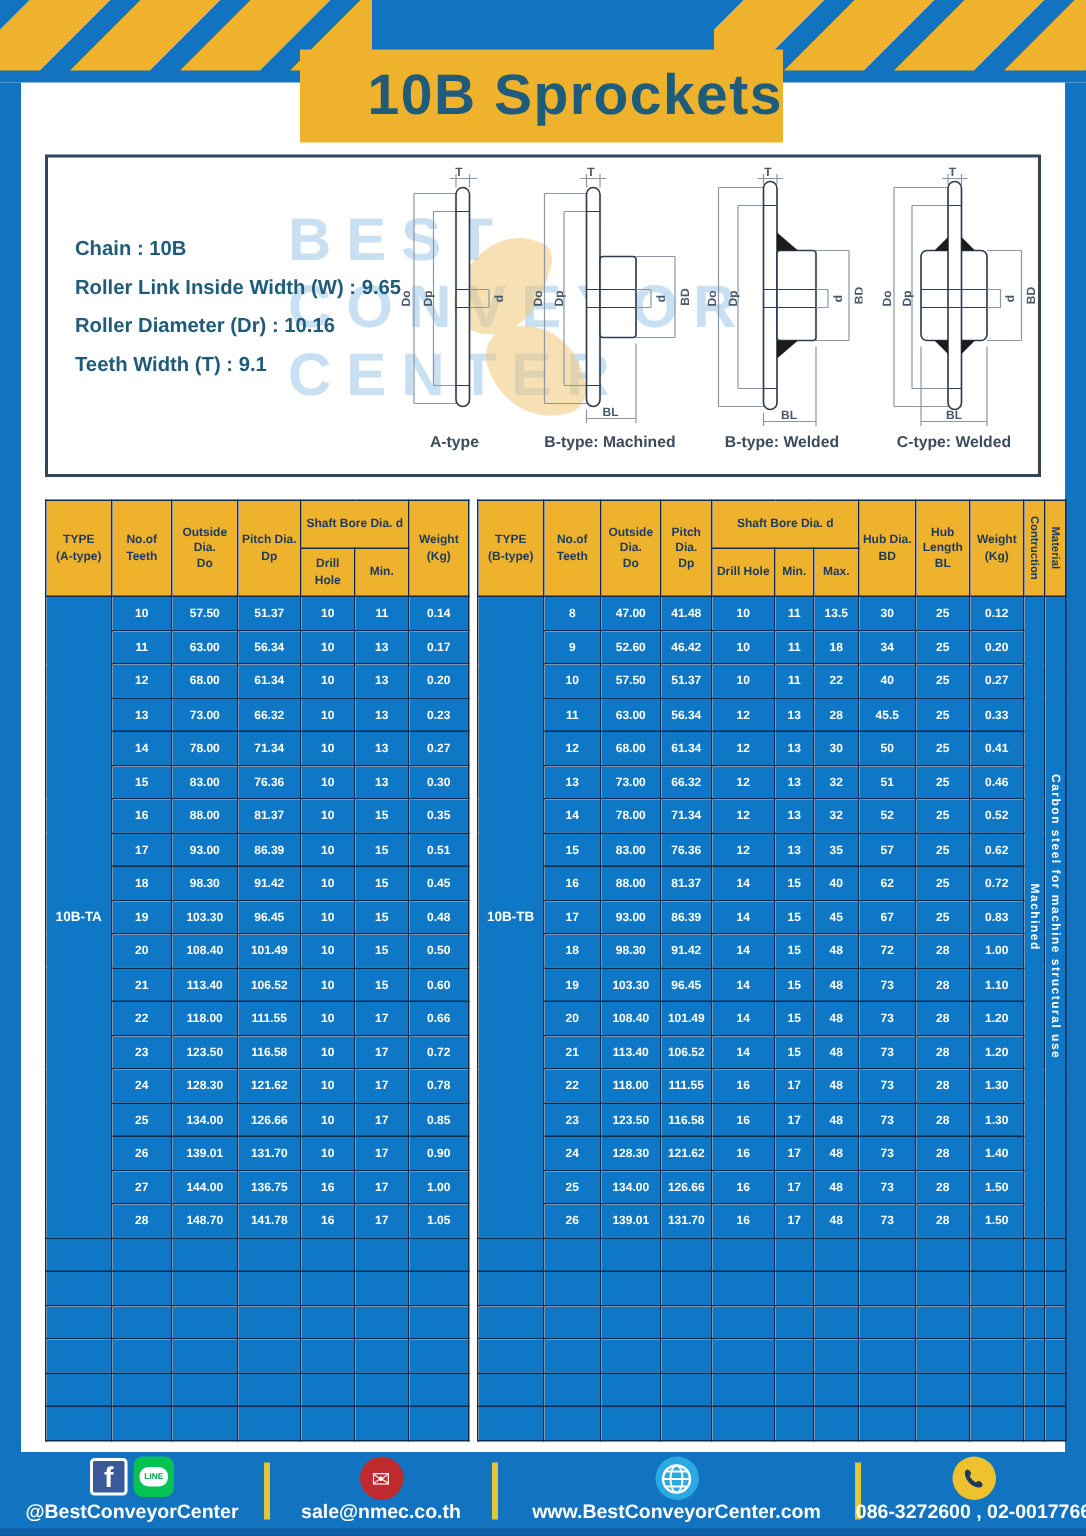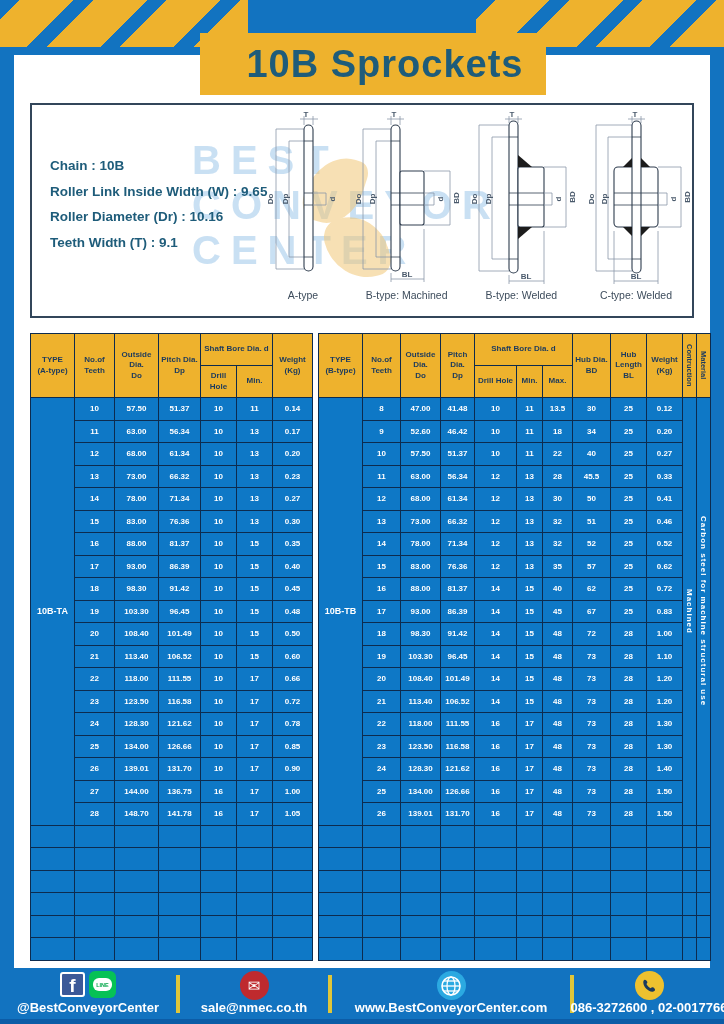--- a/index.html
+++ b/index.html
@@ -7,35 +7,35 @@
 
   
   .top-band{position:absolute;left:0;top:0;width:724px;height:55px;background:#1273c0;}
   .stripes{position:absolute;top:0;height:47px;background:repeating-linear-gradient(135deg,rgba(0,0,0,0) 0 14px,#eeb22d 14px 52px);}
   .stripes.left{left:0;width:248px;}
   .stripes.right{right:0;width:248px;}
   .side-border{position:absolute;top:55px;height:913px;width:14px;background:#1273c0;}
   .side-border.left{left:0;}
   .side-border.right{right:0;}
 
-  .title-banner{position:absolute;left:200px;top:33px;width:322px;height:62px;background:#eeb22d;display:flex;align-items:center;justify-content:center;z-index:5;padding-left:24px;}
+  .title-banner{position:absolute;left:200px;top:33px;width:322px;height:62px;background:#eeb22d;display:flex;align-items:center;justify-content:flex-end;z-index:5;}
   .title-banner span{color:#1e5c7a;font-size:38px;font-weight:bold;letter-spacing:1px;}
 
   
   .spec-box{position:absolute;left:30px;top:103px;width:664px;height:215px;border:2px solid #32465a;background:#fff;box-sizing:border-box;}
   .watermark{position:absolute;left:160px;top:33px;color:#c9e0f3;font-size:40px;font-weight:bold;letter-spacing:10px;line-height:1.12;z-index:0;user-select:none;}
   .logo-blob{position:absolute;left:255px;top:40px;width:120px;height:150px;z-index:0;opacity:.55;}
   .logo-blob div{position:absolute;background:#f2c878;}
   .blob1{left:20px;top:10px;width:55px;height:70px;border-radius:70% 20% 60% 30%;transform:rotate(18deg);}
   .blob2{left:40px;top:70px;width:60px;height:65px;border-radius:30% 65% 25% 70%;transform:rotate(-15deg);}
   .spec-text{position:absolute;left:18px;top:48px;z-index:2;color:#1e5c7a;font-size:13.5px;font-weight:bold;line-height:1.9;white-space:nowrap;}
   .diagrams{position:absolute;left:228px;top:6px;width:430px;height:200px;display:flex;justify-content:space-between;z-index:1;}
   .diagram{display:flex;flex-direction:column;align-items:center;}
   .diagram svg{display:block;}
-  .diagram .caption{color:#3d4c5c;font-size:10.5px;font-weight:normal;margin-top:2px;white-space:nowrap;}
+  .diagram .caption{color:#3d4c5c;font-size:10.5px;font-weight:bold;margin-top:2px;white-space:nowrap;}
   .dimline{stroke:#8a97a8;stroke-width:0.8;fill:none;}
   .part{stroke:#2e3c4e;stroke-width:1.1;fill:#ffffff;}
   .partline{stroke:#2e3c4e;stroke-width:0.8;}
   .dimtext{fill:#49596b;font-size:8px;font-weight:bold;font-family:"Liberation Sans",sans-serif;}
 
   
   .tbl-wrap{position:absolute;top:333px;}
   .tbl-a{left:30px;width:282px;}
   .tbl-b{left:318px;width:392px;}
   table.spec-table{border-collapse:collapse;table-layout:fixed;width:100%;}
@@ -331,21 +331,21 @@
             <td>10</td>
             <td>15</td>
             <td>0.35</td>
           </tr>
           <tr>
             <td>17</td>
             <td>93.00</td>
             <td>86.39</td>
             <td>10</td>
             <td>15</td>
-            <td>0.40</td>
+            <td>0.51</td>
           </tr>
           <tr>
             <td>18</td>
             <td>98.30</td>
             <td>91.42</td>
             <td>10</td>
             <td>15</td>
             <td>0.45</td>
           </tr>
           <tr>

